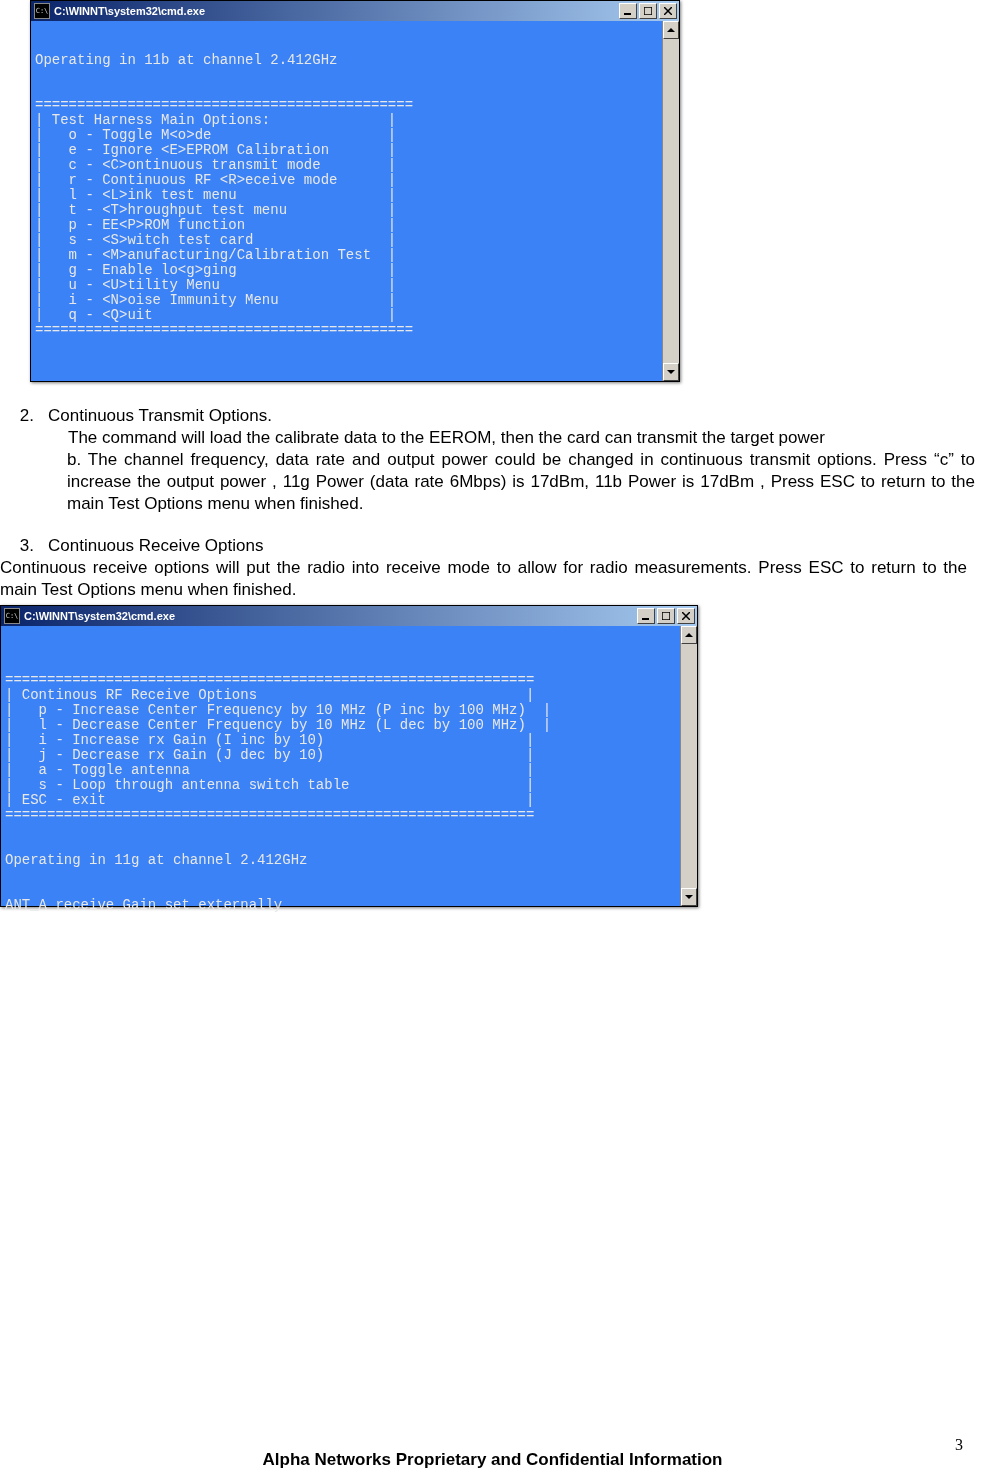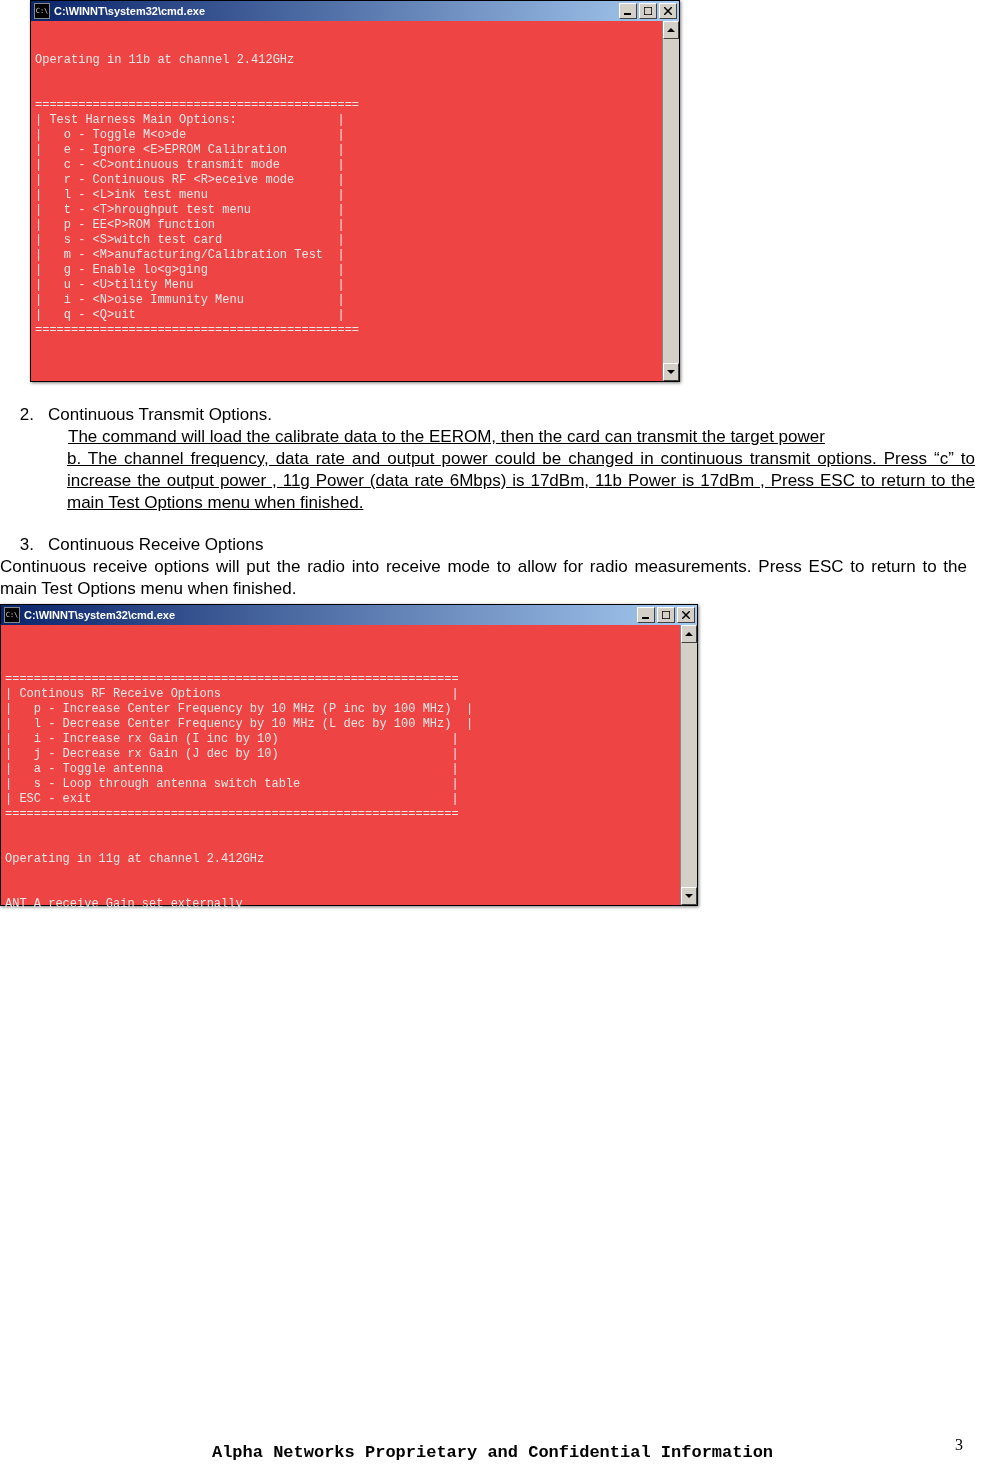--- a/index.html
+++ b/index.html
@@ -65,24 +65,24 @@
     border-top: 1px solid #fff;
     border-left: 1px solid #fff;
     border-right: 1px solid #404040;
     border-bottom: 1px solid #404040;
     display: inline-flex;
     align-items: center;
     justify-content: center;
   }
   .win-btn:last-child { margin-right: 2px; }
   .console {
-    background: #ef4444;
+    background: #3b82f6;
     color: #eee;
     font-family: "Courier New", monospace;
-    font-size: 12px;
+    font-size: 14px;
     line-height: 15px;
     white-space: pre;
     position: relative;
   }
   .w1 .console-body { width: 642px; }
   .w2 .console-body { width: 690px; }
   .console-body {
     padding: 2px 2px 2px 4px;
     color: #e8e8e8;
   }
@@ -134,33 +134,32 @@
     flex: 1;
   }
   .sub {
     padding-left: 0;
   }
   .sub-indent {
     padding-left: 20px;
   }
   .sub-line {
     text-align: justify;
-    text-decoration: underline;
   }
   .section3-body {
     margin: 0 8px 0 0;
     text-align: justify;
   }
   .footer {
     position: absolute;
-    bottom: 16px;
+    bottom: 8px;
     left: 0;
     right: 0;
     text-align: center;
-    font-family: Liberation Mono, monospace;
+    font-family: Liberation Sans, sans-serif;
     font-weight: bold;
     font-size: 17px;
   }
   .page-number {
     position: absolute;
     bottom: 24px;
     right: 22px;
     font-family: "Times New Roman", serif;
     font-size: 16px;
   }

